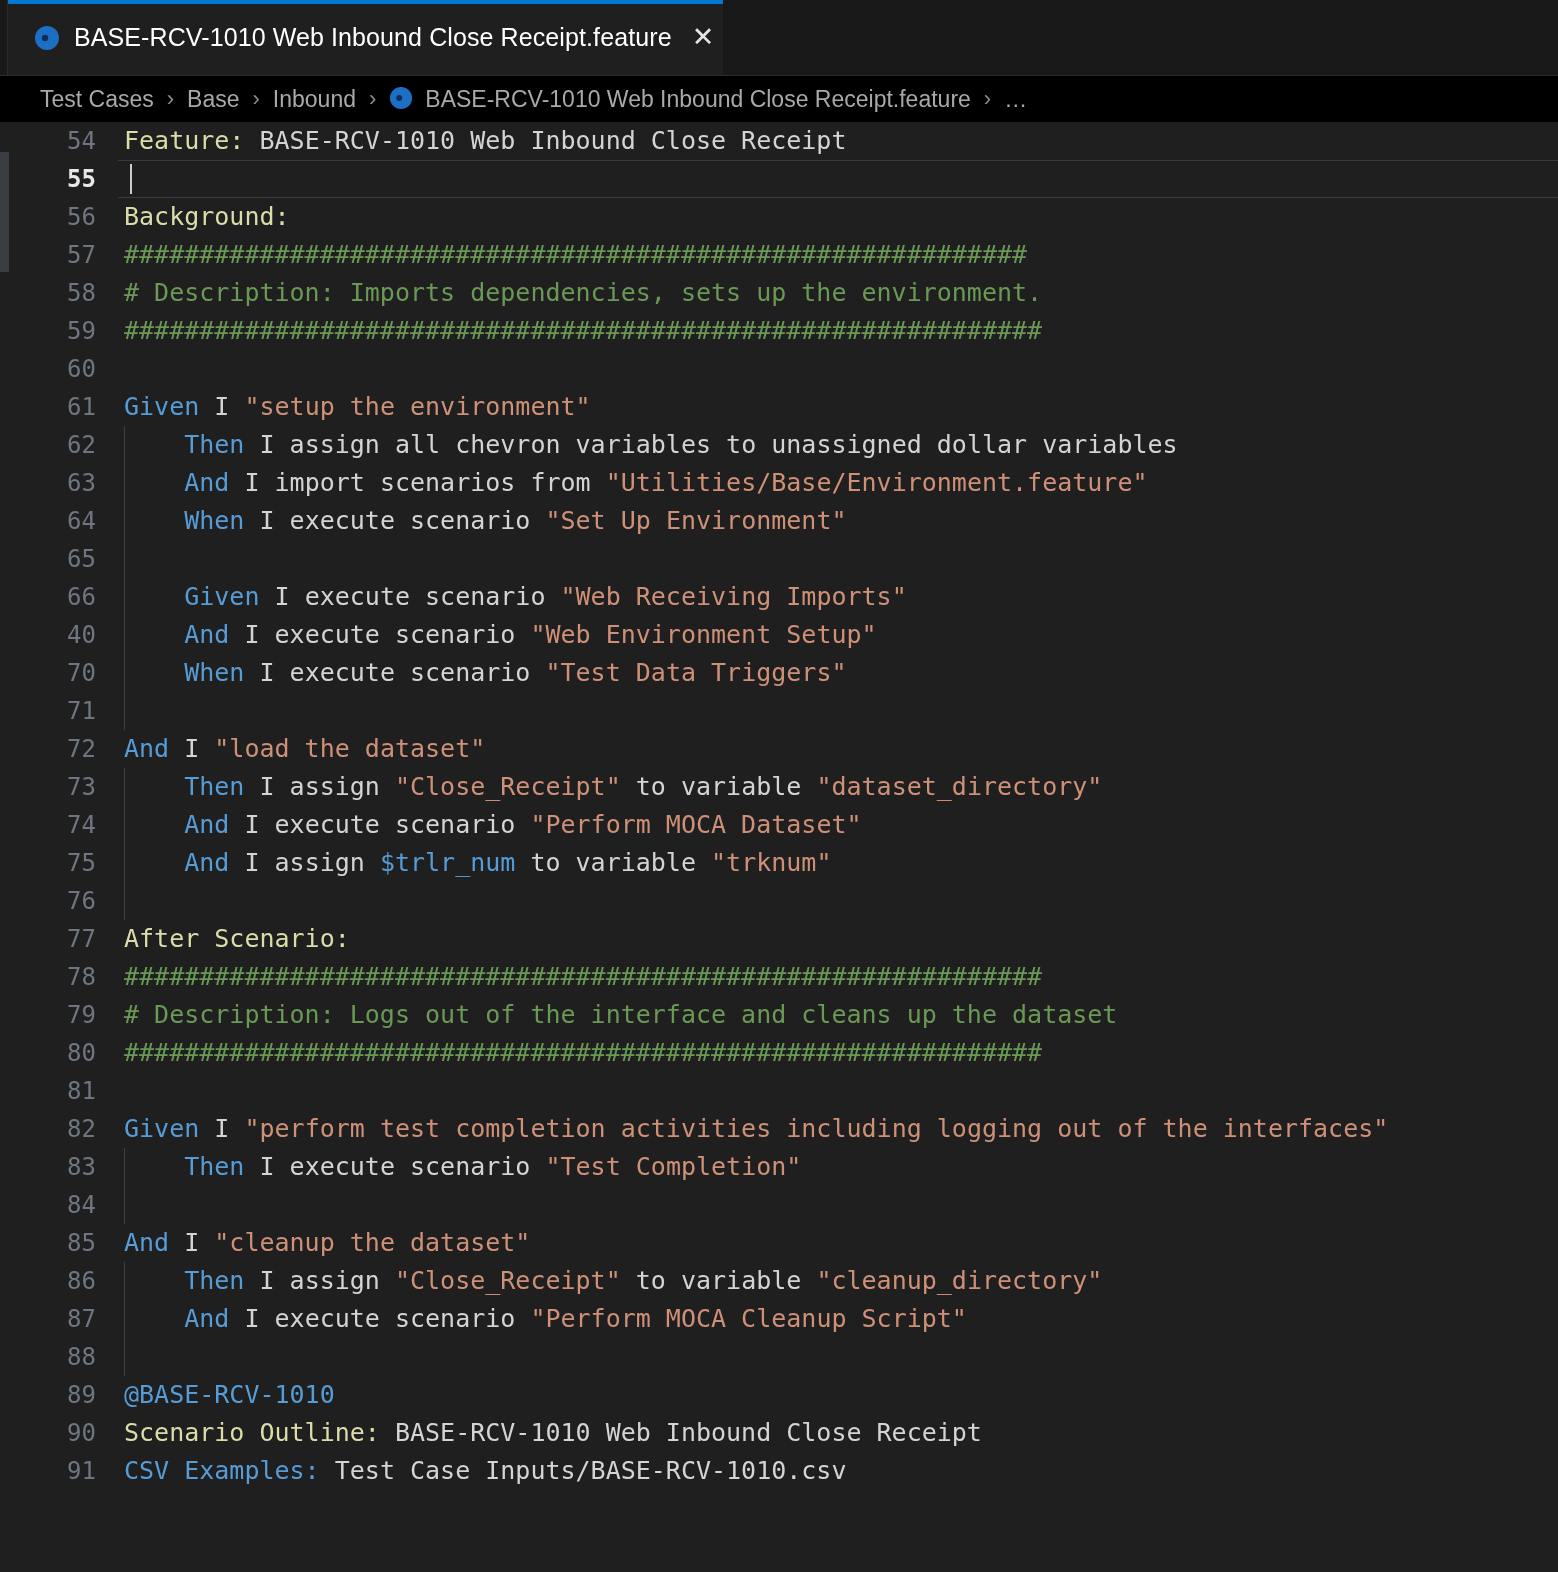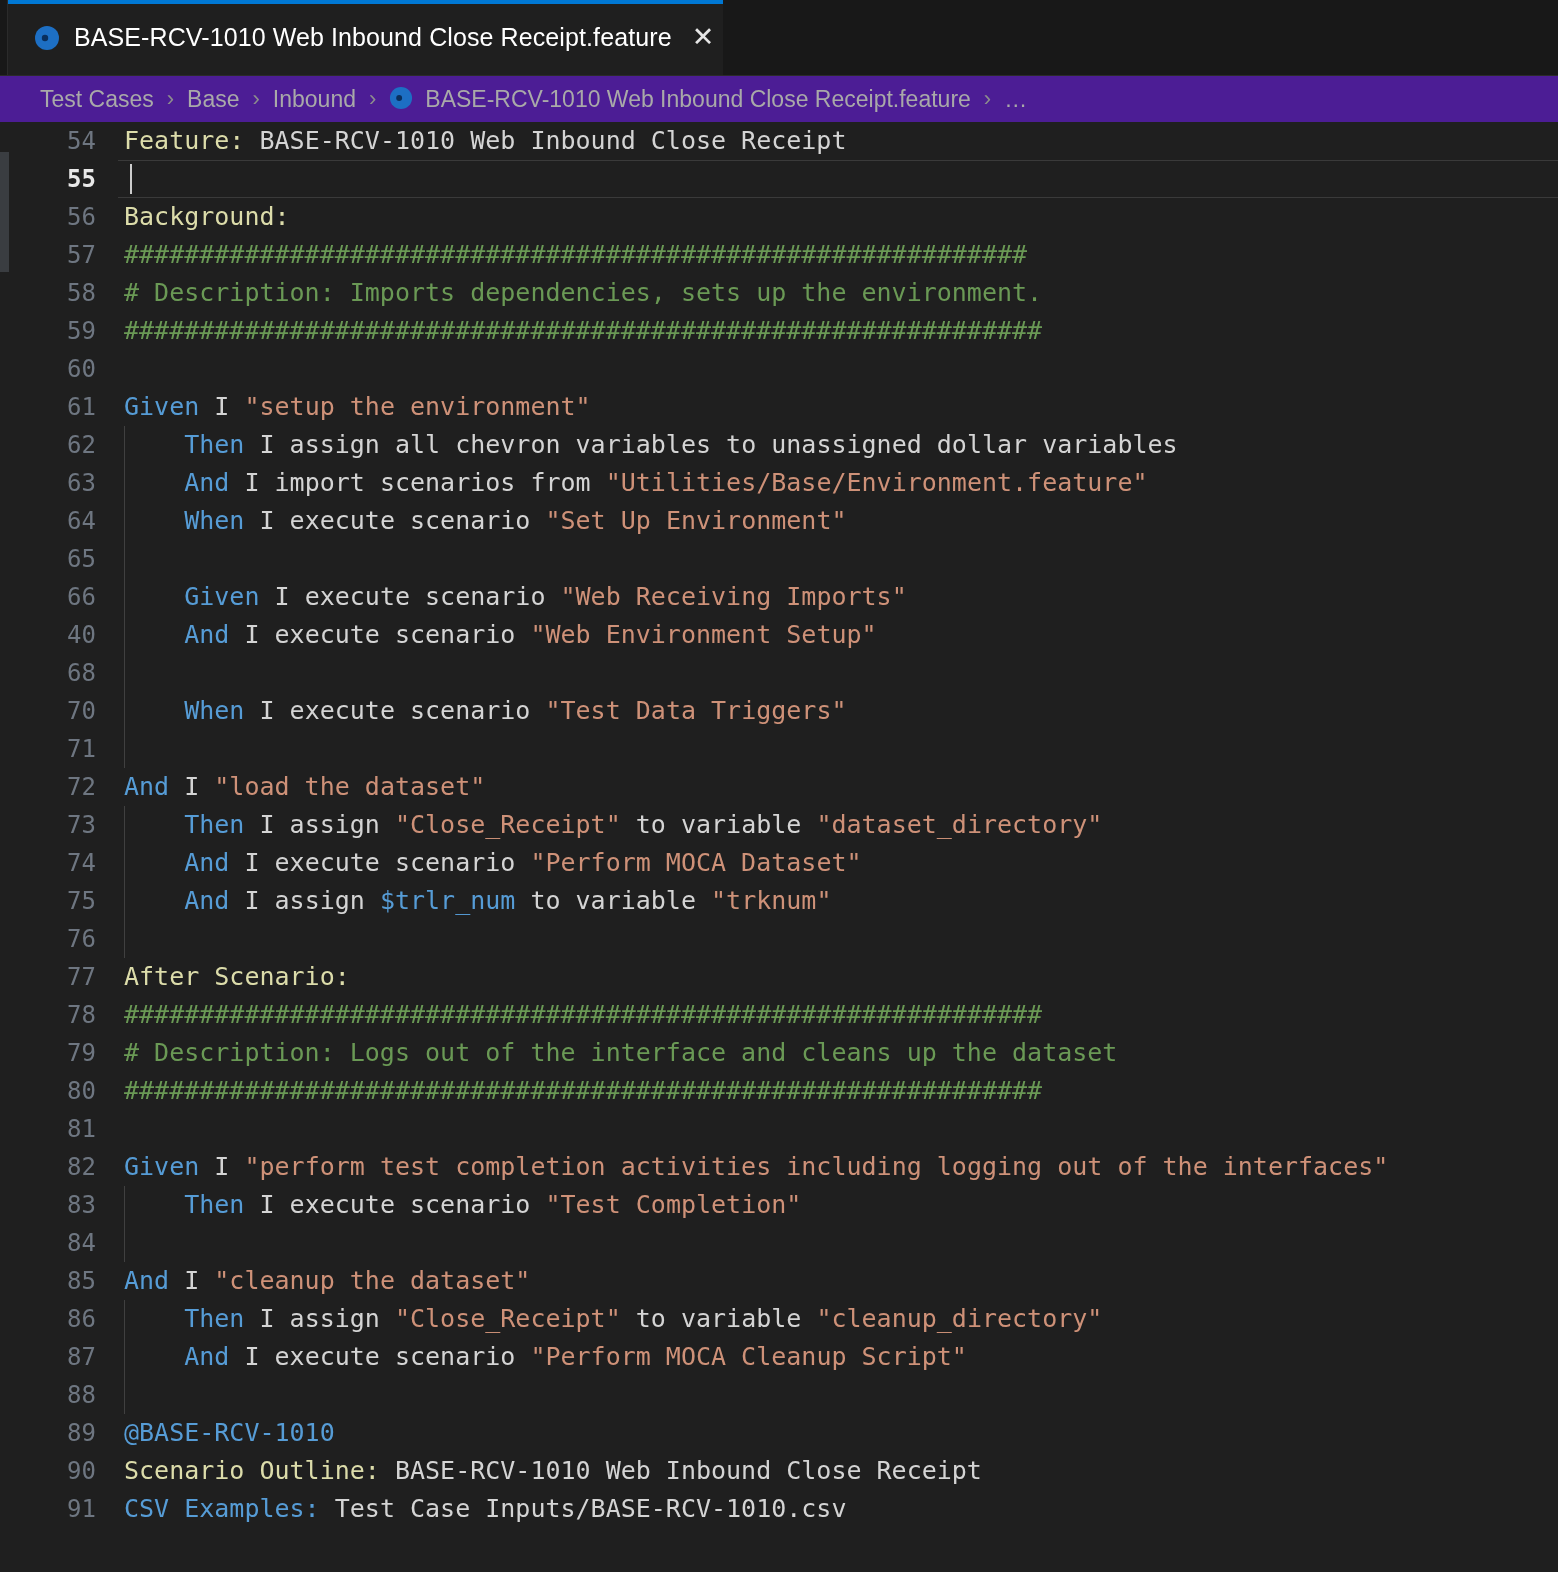--- a/index.html
+++ b/index.html
@@ -59,21 +59,21 @@
   }
   .cuke-icon {
     width: 26px; height: 26px;
     flex: 0 0 26px;
     display: inline-block;
   }
 
   
   #breadcrumb {
     height: 46px;
-    background: #4c1d95;
+    background: #000000;
     display: flex;
     align-items: center;
     gap: 0;
     padding-left: 40px;
     color: #a9a9a9;
     font-size: 23px;
     white-space: nowrap;
     overflow: hidden;
   }
   #breadcrumb .crumb { color: #a9a9a9; cursor: pointer; }
@@ -201,21 +201,20 @@
       <div class="row"><div class="gutter">58</div><div class="code"><span class="txt"><span class="c"># Description: Imports dependencies, sets up the environment.</span></span></div></div>
       <div class="row"><div class="gutter">59</div><div class="code"><span class="txt"><span class="c">#############################################################</span></span></div></div>
       <div class="row"><div class="gutter">60</div><div class="code"><span class="txt"></span></div></div>
       <div class="row"><div class="gutter">61</div><div class="code"><span class="txt"><span class="k">Given</span><span class="p"> I </span><span class="s">"setup the environment"</span></span></div></div>
       <div class="row"><div class="gutter">62</div><div class="code"><span class="ind"></span><span class="txt"><span class="p">    </span><span class="k">Then</span><span class="p"> I assign all chevron variables to unassigned dollar variables</span></span></div></div>
       <div class="row"><div class="gutter">63</div><div class="code"><span class="ind"></span><span class="txt"><span class="p">    </span><span class="k">And</span><span class="p"> I import scenarios from </span><span class="s">"Utilities/Base/Environment.feature"</span></span></div></div>
       <div class="row"><div class="gutter">64</div><div class="code"><span class="ind"></span><span class="txt"><span class="p">    </span><span class="k">When</span><span class="p"> I execute scenario </span><span class="s">"Set Up Environment"</span></span></div></div>
       <div class="row"><div class="gutter">65</div><div class="code"><span class="ind"></span><span class="txt"></span></div></div>
       <div class="row"><div class="gutter">66</div><div class="code"><span class="ind"></span><span class="txt"><span class="p">    </span><span class="k">Given</span><span class="p"> I execute scenario </span><span class="s">"Web Receiving Imports"</span></span></div></div>
       <div class="row"><div class="gutter">40</div><div class="code"><span class="ind"></span><span class="txt"><span class="p">    </span><span class="k">And</span><span class="p"> I execute scenario </span><span class="s">"Web Environment Setup"</span></span></div></div>
-      <div class="row"><div class="gutter">68</div><div class="code"><span class="ind"></span><span class="txt"></span></div></div>
       <div class="row"><div class="gutter">70</div><div class="code"><span class="ind"></span><span class="txt"><span class="p">    </span><span class="k">When</span><span class="p"> I execute scenario </span><span class="s">"Test Data Triggers"</span></span></div></div>
       <div class="row"><div class="gutter">71</div><div class="code"><span class="ind"></span><span class="txt"></span></div></div>
       <div class="row"><div class="gutter">72</div><div class="code"><span class="txt"><span class="k">And</span><span class="p"> I </span><span class="s">"load the dataset"</span></span></div></div>
       <div class="row"><div class="gutter">73</div><div class="code"><span class="ind"></span><span class="txt"><span class="p">    </span><span class="k">Then</span><span class="p"> I assign </span><span class="s">"Close_Receipt"</span><span class="p"> to variable </span><span class="s">"dataset_directory"</span></span></div></div>
       <div class="row"><div class="gutter">74</div><div class="code"><span class="ind"></span><span class="txt"><span class="p">    </span><span class="k">And</span><span class="p"> I execute scenario </span><span class="s">"Perform MOCA Dataset"</span></span></div></div>
       <div class="row"><div class="gutter">75</div><div class="code"><span class="ind"></span><span class="txt"><span class="p">    </span><span class="k">And</span><span class="p"> I assign </span><span class="k">$trlr_num</span><span class="p"> to variable </span><span class="s">"trknum"</span></span></div></div>
       <div class="row"><div class="gutter">76</div><div class="code"><span class="ind"></span><span class="txt"></span></div></div>
       <div class="row"><div class="gutter">77</div><div class="code"><span class="txt"><span class="f">After Scenario:</span></span></div></div>
       <div class="row"><div class="gutter">78</div><div class="code"><span class="txt"><span class="c">#############################################################</span></span></div></div>
       <div class="row"><div class="gutter">79</div><div class="code"><span class="txt"><span class="c"># Description: Logs out of the interface and cleans up the dataset</span></span></div></div>

